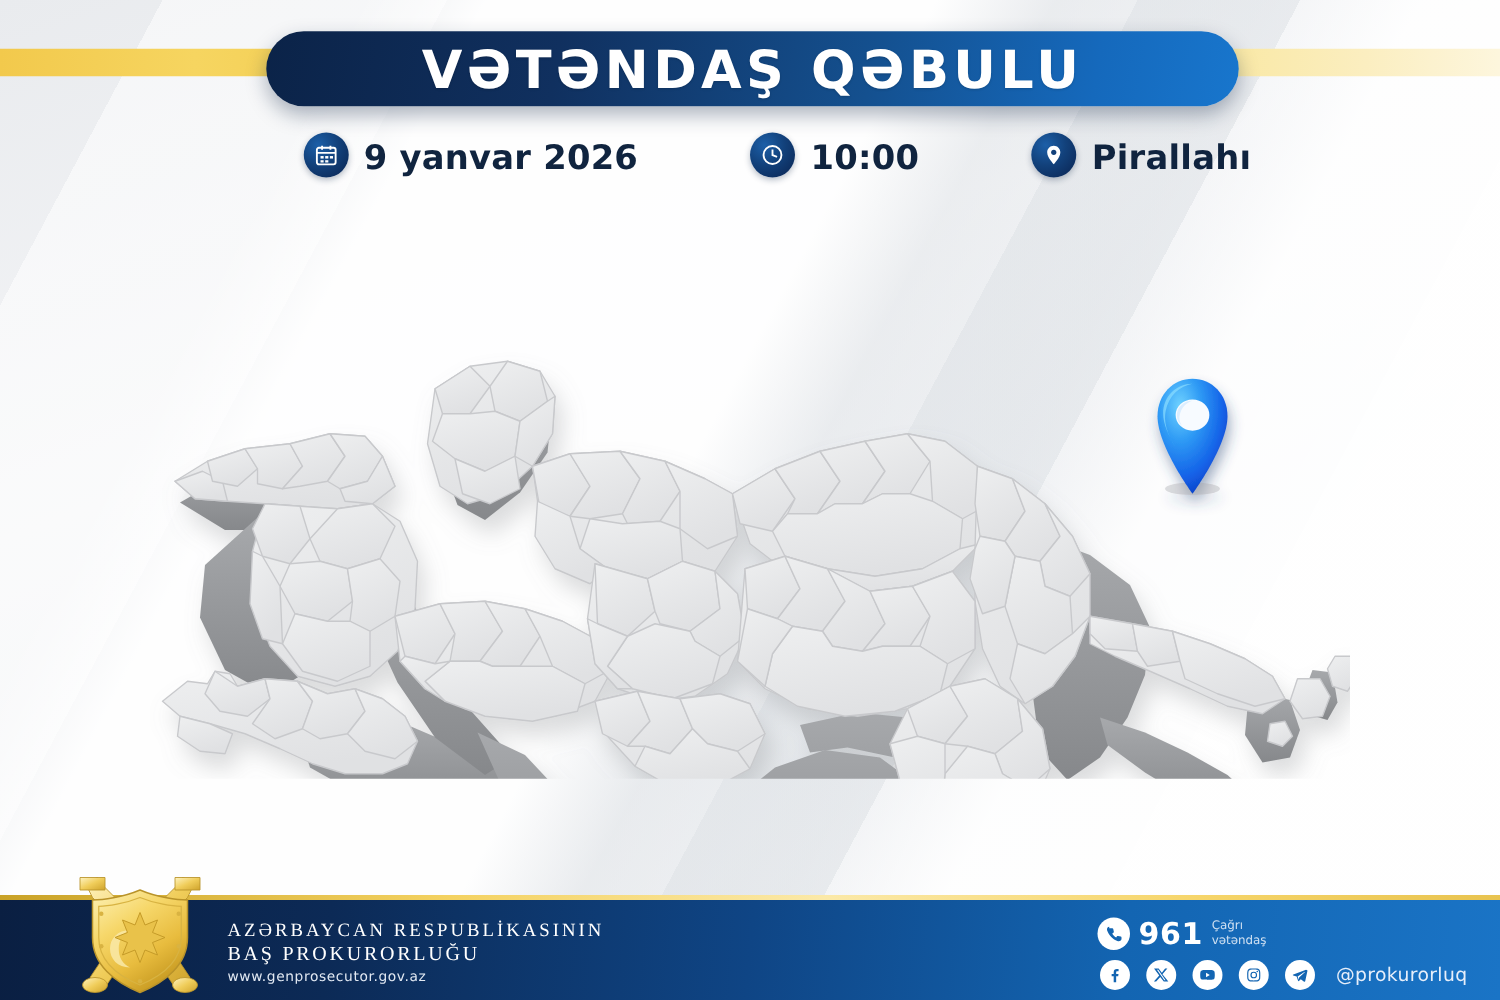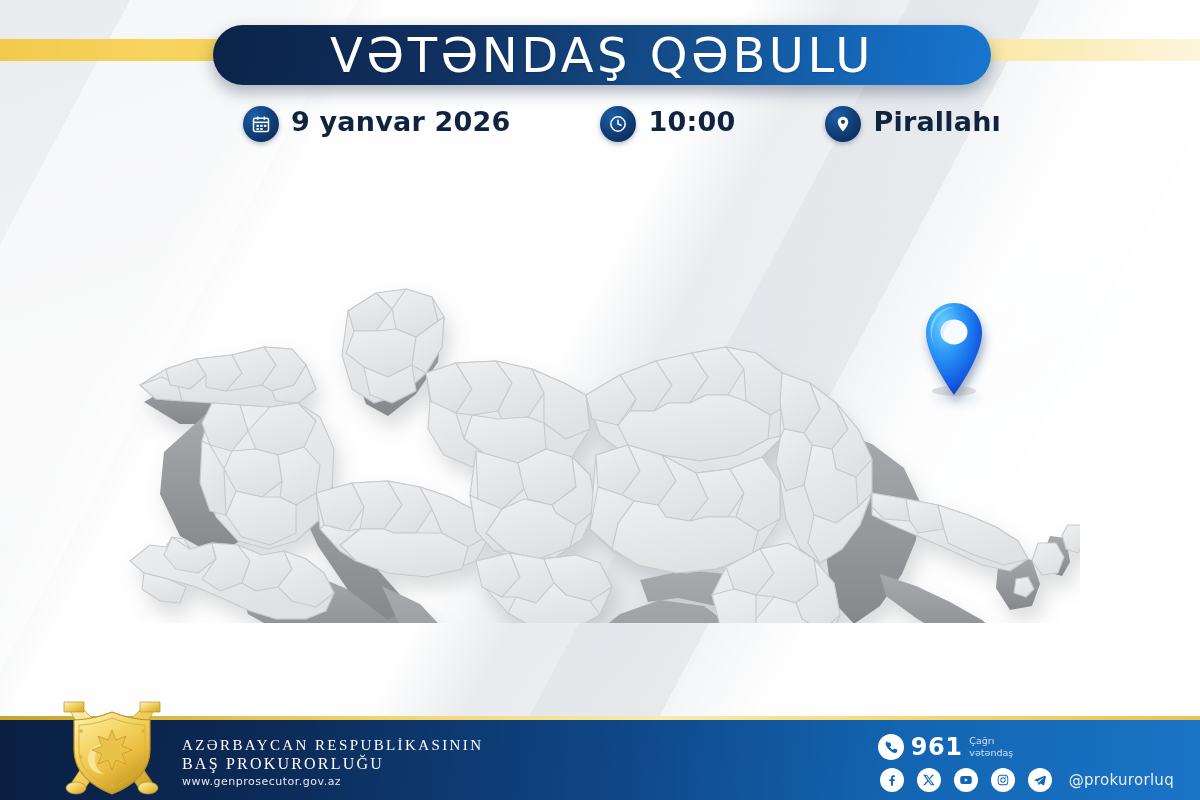--- a/index.html
+++ b/index.html
@@ -51,35 +51,35 @@
   }
   .title-pill{
     position:absolute; top:-2px; left:213px; width:778px; height:60px;
     border-radius:34px;
     background:linear-gradient(100deg,#0b2348 0%,#10305f 30%,#14508f 62%,#1569bc 85%,#1876cd 100%);
     box-shadow:0 7px 16px rgba(14,36,68,.34);
     display:flex; align-items:center; justify-content:center;
   }
   .title-pill h1{
     color:#fff;
-    font-size:48px;
-    font-weight:normal;
+    font-size:42px;
+    font-weight:bold;
     letter-spacing:3.5px;
     font-family:"DejaVu Sans", sans-serif;
     white-space:nowrap;
     text-shadow:0 1px 2px rgba(0,0,0,.18);
   }
 
   
   .meta-row{
     position:absolute; top:106px; left:0; right:0;
     display:flex; align-items:center; justify-content:center;
     gap:14px;
   }
-  .meta-item{ display:flex; align-items:flex-start; gap:12px;padding-left:44px; }
+  .meta-item{ display:flex; align-items:flex-end; gap:12px;padding-left:44px; }
   .meta-item + .meta-item{ margin-left:32px; }
   .meta-icon{
     width:36px; height:36px; border-radius:50%;
     background:radial-gradient(circle at 32% 28%,#1c5fa8 0%,#12417b 45%,#0a2350 100%);
     display:flex; align-items:center; justify-content:center;
     box-shadow:0 2px 5px rgba(12,35,70,.3);
     flex:none;
   }
   .meta-icon svg{ width:20px; height:20px; fill:none; stroke:#fff; stroke-width:1.8; }
   .meta-text{

